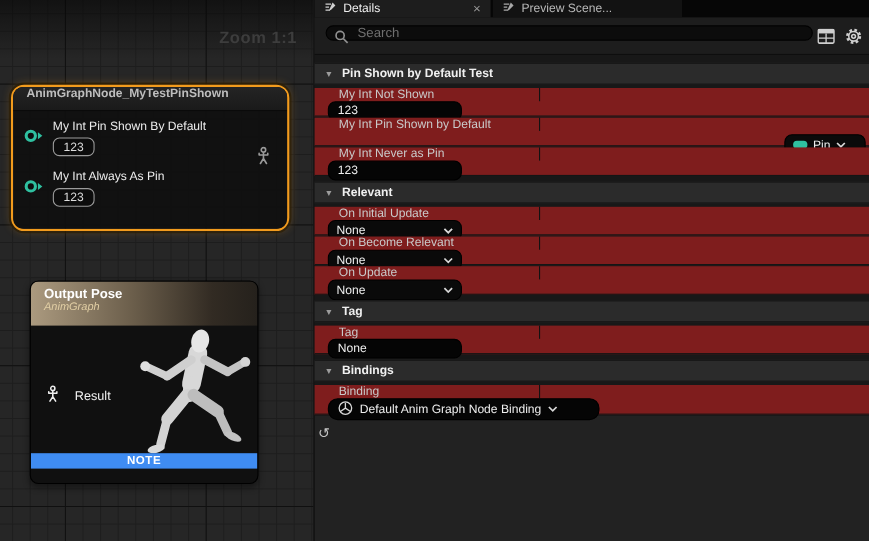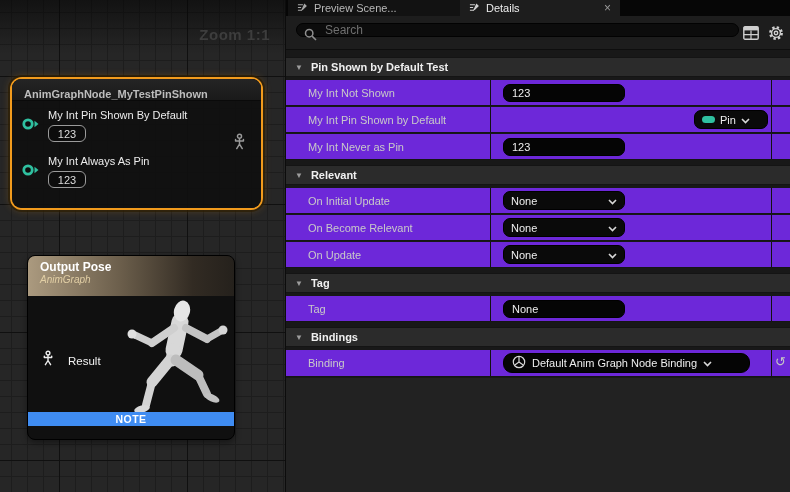--- a/index.html
+++ b/index.html
@@ -24,21 +24,21 @@
   .zoom-label { position:absolute; top:26px; right:15px; font-size:15px; font-weight:bold;
     color:#3d3d3d; letter-spacing:.5px; }
 
   
   .node-test { position:absolute; left:10px; top:77px; width:253px; height:133px;
     border:2px solid #f29b1d; border-radius:12px;
     box-shadow:0 0 0 2px rgba(40,26,0,.65), 0 0 9px rgba(242,155,29,.3); }
   .node-test-inner { width:100%; height:100%; border-radius:9px; overflow:hidden;
     background:rgba(16,16,16,.95); }
   .node-test-header { height:22px; background:linear-gradient(#242424,#1a1a1a);
-    display:flex; align-items:flex-end; padding-left:12px; border-bottom:1px solid #0a0a0a; }
+    display:flex; align-items:flex-start; padding-left:12px; border-bottom:1px solid #0a0a0a; }
   .node-test-title { font-size:11px; font-weight:bold; color:#bdbdbd; }
   .node-body { position:relative; padding:8px 0 0 0; }
   .pin-group { position:relative; padding-left:36px; margin-bottom:13px; }
   .pin-icon { position:absolute; left:9px; top:50%; transform:translateY(-50%); }
   .pin-label { font-size:11px; color:#ececec; line-height:13px; }
   .pin-value { margin-top:3px; width:38px; height:17px; border:1px solid #9b9b9b; border-radius:6px;
     background:#0c0c0c; color:#dcdcdc; font-size:11px; text-align:center; font-family:"Liberation Sans",sans-serif; }
   .pushpin { position:absolute; right:13px; top:32px; }
 
   
@@ -77,22 +77,22 @@
     font-size:12px; padding:0 10px 0 28px; font-family:"Liberation Sans",sans-serif; }
   .search-input::placeholder { color:#6f6f6f; }
   .search-glyph { position:absolute; left:18px; top:11px; pointer-events:none; }
   .panel-icons { position:absolute; right:7px; top:9px; display:flex; gap:9px; align-items:center; }
 
   .sec { position:absolute; left:0; width:505px; height:20px; background:#2b2b2b;
     display:flex; align-items:center; border-top:1px solid #141414; border-bottom:1px solid #141414; }
   .sec-arrow { font-size:8px; color:#9c9c9c; margin:0 8px 0 9px; }
   .sec-title { font-size:11px; font-weight:bold; color:#f0f0f0; }
 
-  .row { position:absolute; left:0; width:505px; height:26px; background:#6d28d9;
-    display:flex; border-bottom:1px solid #151515; }
+  .row { position:absolute; left:0; width:505px; height:26px; background:#7f1d1d;
+    display:flex; border-bottom:1px solid #151515;flex-direction:column; }
   .labelcell { width:205px; border-right:1px solid #121212; display:flex; align-items:center;
     padding-left:22px; color:#c9c9c9; font-size:11px; }
   .valuecell { flex:1; position:relative; border-right:1px solid #121212;
     display:flex; align-items:center; padding-left:12px; }
   .rightcell { width:19px; position:relative; }
 
   .prop-input { width:122px; height:18px; background:#050505; border:1px solid #000;
     border-radius:7px; color:#eee; font-size:11px; padding:0 8px;
     font-family:"Liberation Sans",sans-serif; }
   .dropdown { width:122px; height:19px; background:#0a0a0a; border:1px solid #000;
@@ -193,42 +193,42 @@
           <span class="note-text">NOTE</span>
         </div>
       </div>
     </div>
   </div>
 
   <div class="details">
     <div class="rows-bg"></div>
 
     <div class="tabbar">
+      <div class="tab active">
+        <span>
+          <svg width="11" height="11" viewBox="0 0 12 12">
+            <g stroke="#d0d0d0" stroke-width="1.2" fill="none">
+              <path d="M1 3 H6.5 M1 6 H4.5 M1 9 H5.5"></path>
+            </g>
+            <path d="M8 1.5 L10.8 4.3 L6.3 8.8 L4.6 9.4 L5.2 7.7 Z" fill="#d0d0d0"></path>
+          </svg>
+        </span>
+        <span>Details</span>
+        <span class="tab-close">×</span>
+      </div>
       <div class="tab inactive">
         <span>
           <svg width="11" height="11" viewBox="0 0 12 12">
             <g stroke="#a8a8a8" stroke-width="1.2" fill="none">
               <path d="M1 3 H6.5 M1 6 H4.5 M1 9 H5.5"></path>
             </g>
             <path d="M8 1.5 L10.8 4.3 L6.3 8.8 L4.6 9.4 L5.2 7.7 Z" fill="#a8a8a8"></path>
           </svg>
         </span>
         <span>Preview Scene...</span>
-      </div>
-      <div class="tab active">
-        <span>
-          <svg width="11" height="11" viewBox="0 0 12 12">
-            <g stroke="#d0d0d0" stroke-width="1.2" fill="none">
-              <path d="M1 3 H6.5 M1 6 H4.5 M1 9 H5.5"></path>
-            </g>
-            <path d="M8 1.5 L10.8 4.3 L6.3 8.8 L4.6 9.4 L5.2 7.7 Z" fill="#d0d0d0"></path>
-          </svg>
-        </span>
-        <span>Details</span>
-        <span class="tab-close">×</span>
       </div>
     </div>
 
     <div class="searchrow">
       <input class="search-input" placeholder="Search" style="">
       <span class="search-glyph">
         <svg width="13" height="13" viewBox="0 0 13 13" fill="none" stroke="#8f8f8f" stroke-width="1.5">
           <circle cx="5.2" cy="5.2" r="3.7"></circle>
             <path d="M8.1 8.1 L12 12"></path>
         </svg>

